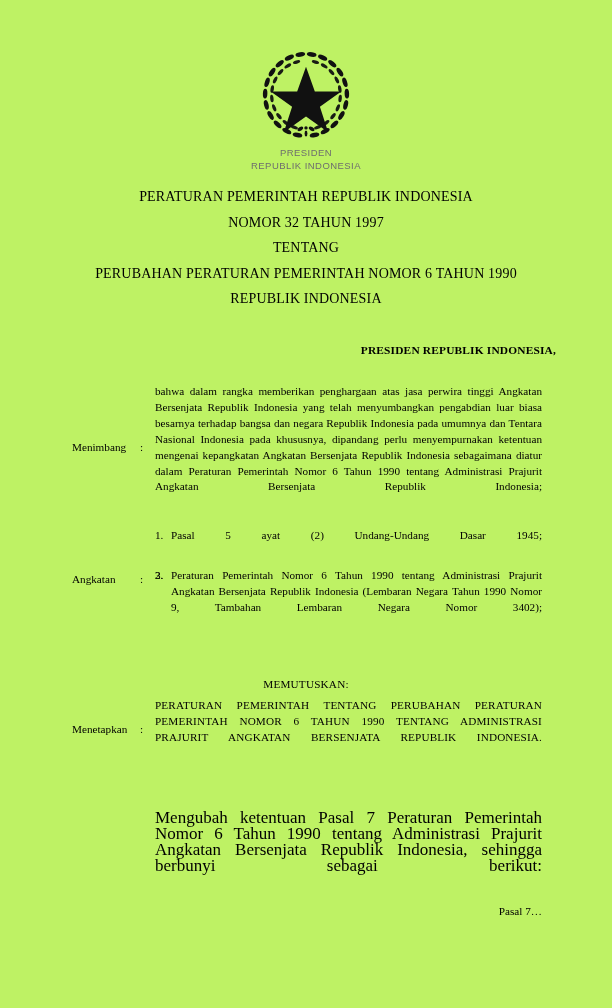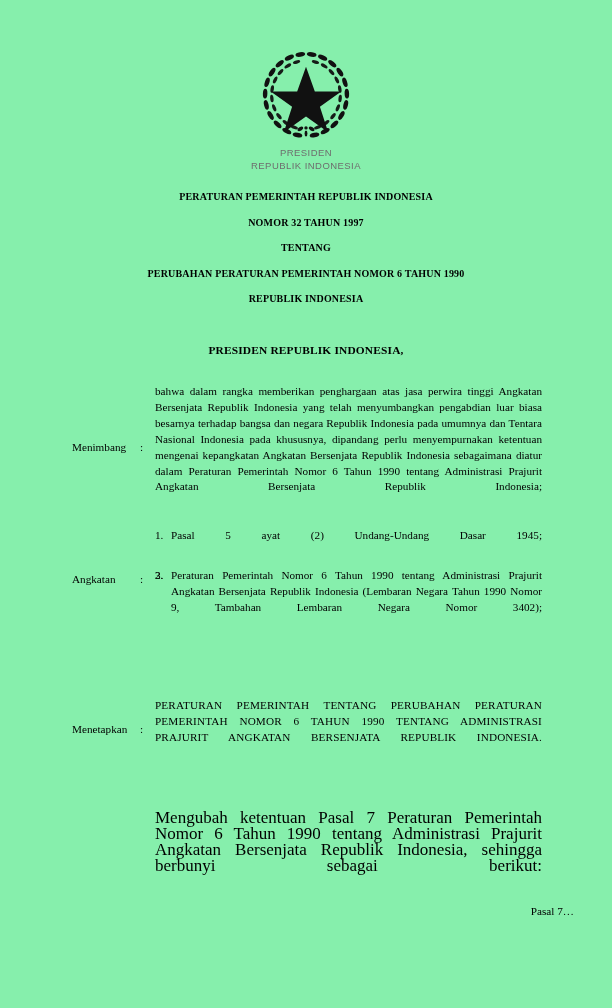--- a/index.html
+++ b/index.html
@@ -6,21 +6,21 @@
   html, body {
     margin: 0;
     padding: 0;
     background: #ffffff;
   }
   .page {
     position: relative;
     width: 612px;
     height: 1008px;
     margin: 0 auto;
-    background: #86efac;
+    background: #bef264;
     color: #000000;
     font-family: "Liberation Serif", "DejaVu Serif", serif;
     overflow: hidden;
     box-sizing: border-box;
   }
 
   
   .emblem-block {
     position: absolute;
     top: 48px;
@@ -45,34 +45,34 @@
 
   
   .title-block {
     position: absolute;
     top: 184px;
     left: 56px;
     width: 500px;
     text-align: center;
   }
   .title-line {
-    font-weight: bold;
-    font-size: 10px;
+    font-weight: normal;
+    font-size: 14px;
     line-height: 25.5px;
     letter-spacing: 0.18px;
     white-space: nowrap;
   }
 
   
   .president-heading {
     position: absolute;
     top: 344px;
     left: 56px;
     width: 500px;
-    text-align: center;
+    text-align: right;
     font-weight: bold;
     font-size: 11.4px;
     letter-spacing: 0.18px;
   }
 
   
   .clause {
     position: absolute;
     left: 72px;
     width: 470px;
@@ -181,21 +181,20 @@
   }
 
   
   .catchword {
     position: absolute;
     top: 905px;
     left: 0;
     width: 542px;
     text-align: right;
     font-size: 11.2px;
-    padding-left: 32px;
   }
 </style>
 </head>
 <body>
 
 <div class="page">
 
   <div class="emblem-block">
     <svg class="emblem-svg" viewBox="0 0 100 100" aria-hidden="true">
       <g fill="#111111">
@@ -302,20 +301,21 @@
           </li>
           <li>
             <span class="num">3.</span>
             <span class="item-text">Peraturan Pemerintah Nomor 6 Tahun 1990 tentang Administrasi Prajurit Angkatan Bersenjata Republik Indonesia (Lembaran Negara Tahun 1990 Nomor 9, Tambahan Lembaran Negara Nomor 3402);</span>
           </li>
         </ol>
       </div>
     </div>
   </div>
 
+  <div class="memutuskan">MEMUTUSKAN:</div>
 
   <div class="clause" id="menetapkan">
     <div class="clause-row">
       <div class="clause-label">Menetapkan</div>
       <div class="clause-colon">:</div>
       <div class="clause-body caps-body">
         <p>PERATURAN PEMERINTAH TENTANG PERUBAHAN PERATURAN PEMERINTAH NOMOR 6 TAHUN 1990 TENTANG ADMINISTRASI PRAJURIT ANGKATAN BERSENJATA REPUBLIK INDONESIA.</p>
       </div>
     </div>
   </div>

